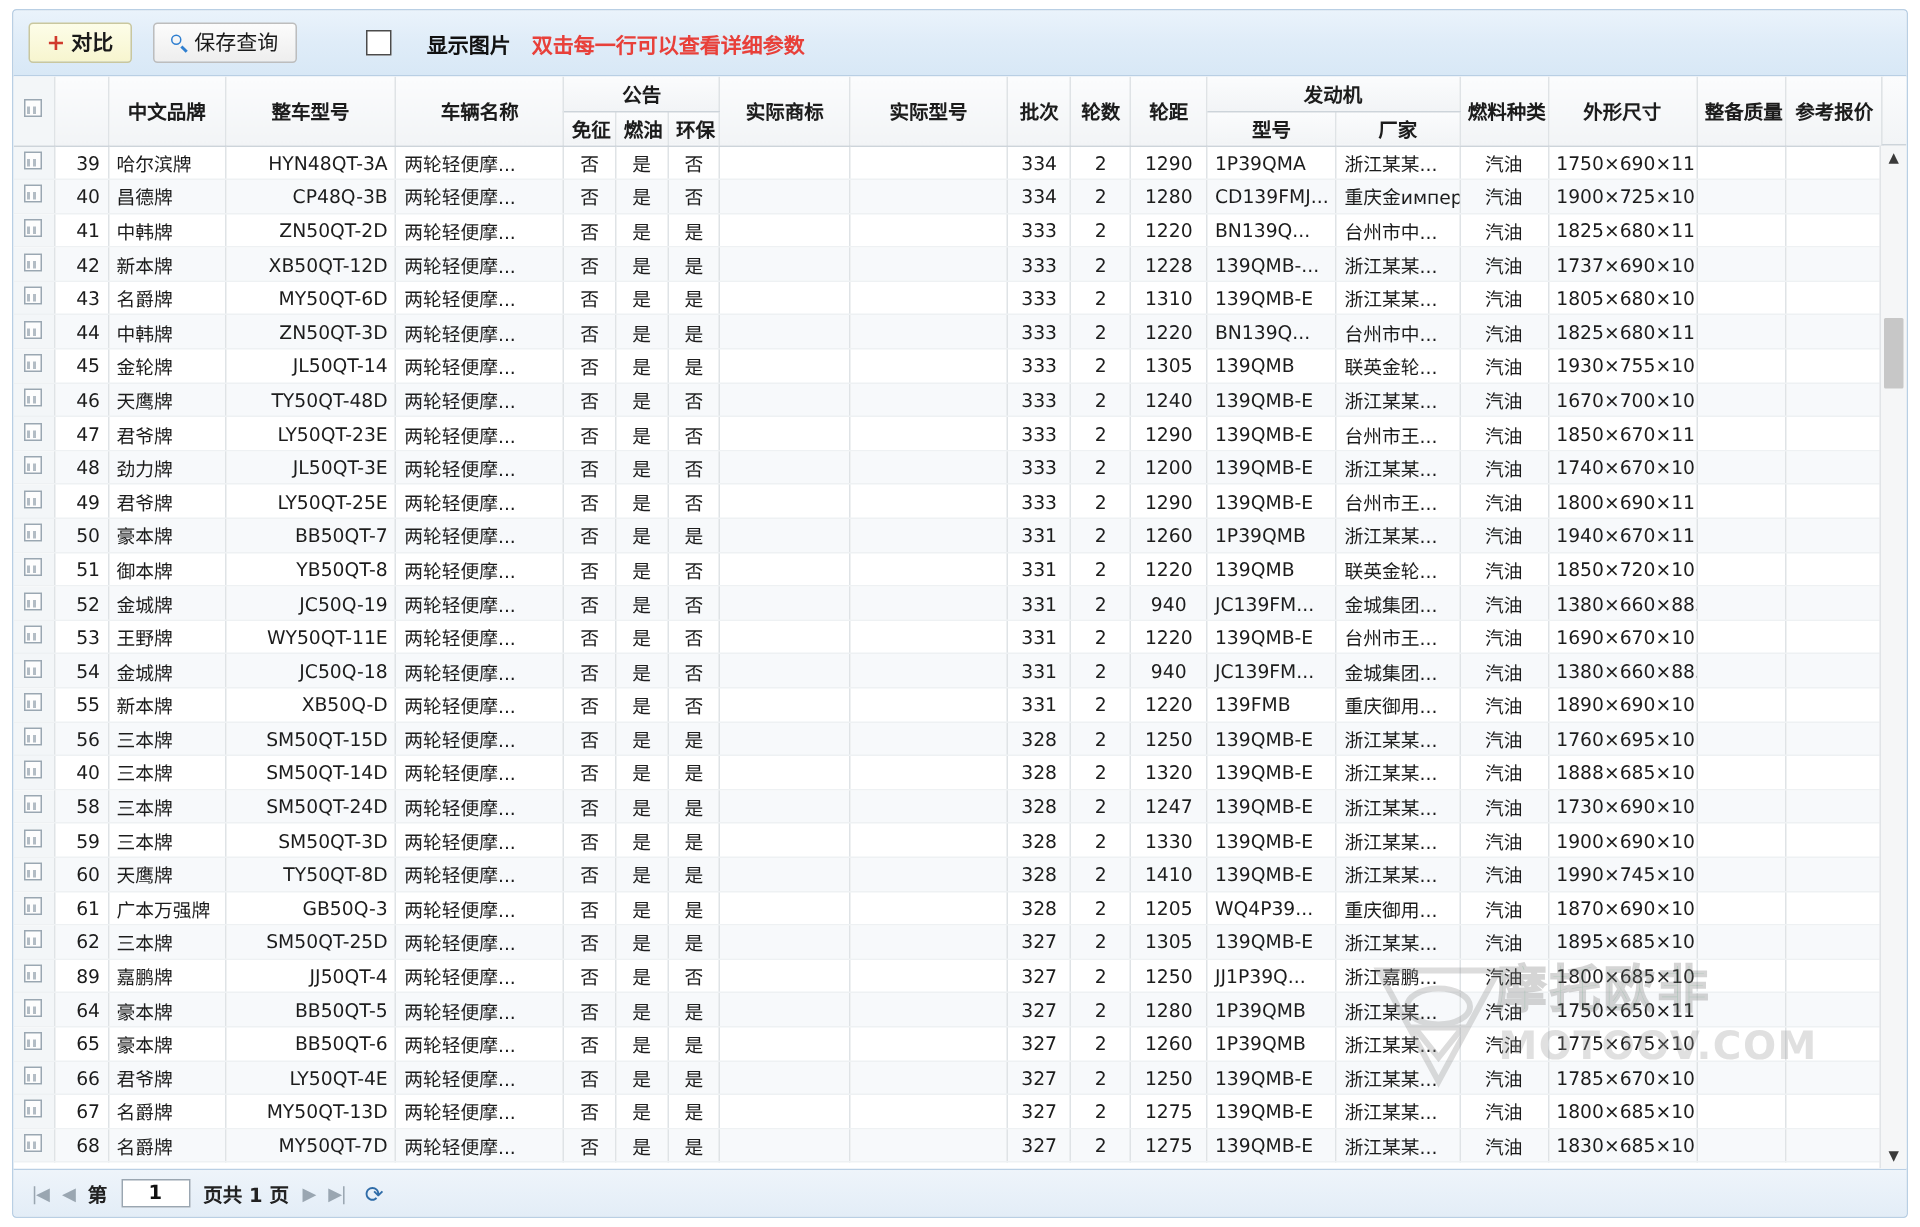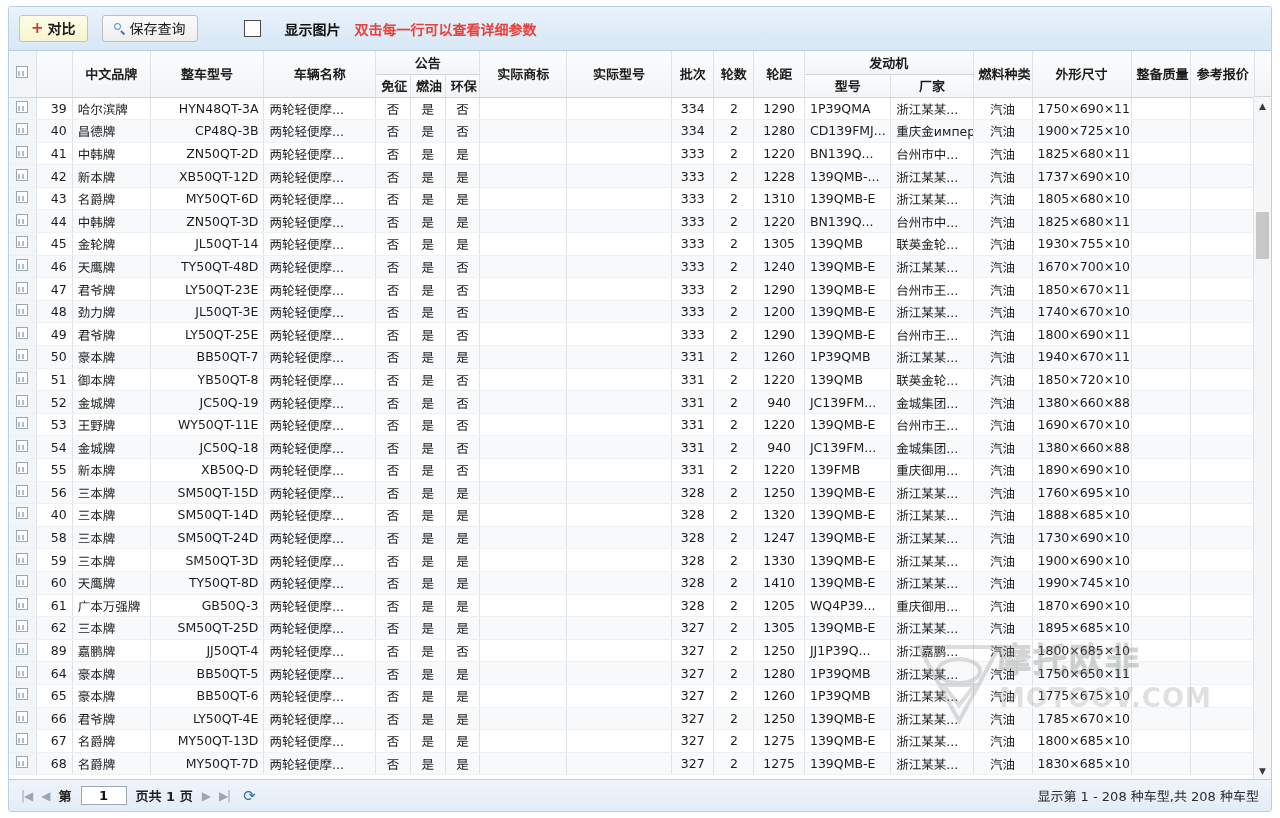--- a/index.html
+++ b/index.html
@@ -950,16 +950,15 @@
     <div class="pager">
       <span class="pg-ico">|◀</span>
       <span class="pg-ico">◀</span>
       <span class="pg-txt">第</span>
       <input class="pg-input" value="1" style="">
       <span class="pg-txt">页共 1 页</span>
       <span class="pg-ico">▶</span>
       <span class="pg-ico">▶|</span>
       <span class="refresh">⟳</span>
     </div>
-    <div class="status-right">显示第 1 - 208 种车型,共 208 种车型</div>
   </div>
 
 </div>
 
 </body></html>

